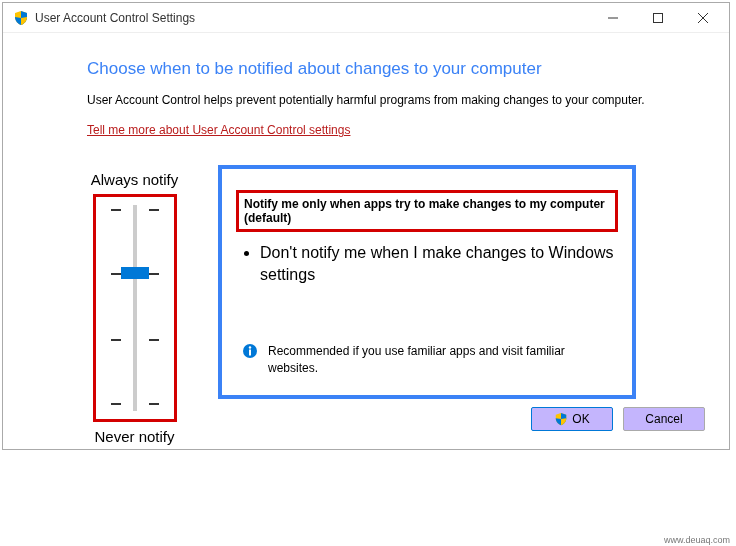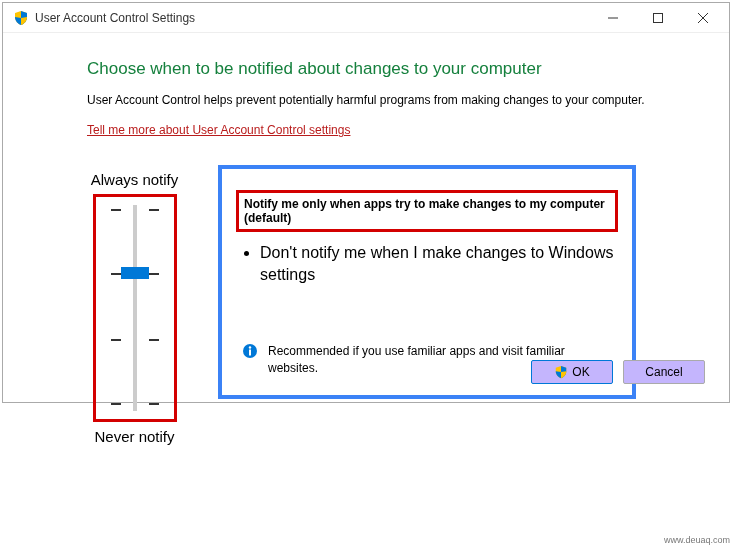--- a/index.html
+++ b/index.html
@@ -7,21 +7,21 @@
       font-family: "Segoe UI", Tahoma, sans-serif;
       font-size: 12px;
       background: #fff;
       width: 736px;
       height: 546px;
       overflow: hidden;
       position: relative;
     }
     .window {
       width: 728px;
-      height: 401px;
+      height: 448px;
       border: 1px solid #aaa;
       background: #fff;
       position: relative;
       margin: 2px;
     }
     .titlebar {
       height: 30px;
       display: flex;
       align-items: center;
       border-bottom: 1px solid #eee;
@@ -33,21 +33,21 @@
     .win-btn {
       width: 45px; height: 29px;
       display: flex; align-items: center; justify-content: center;
       color: #555;
     }
     .win-btn svg { width: 10px; height: 10px; }
     .content {
       padding: 26px 34px 0 84px;
     }
     .heading {
-      color: #15803d;
+      color: #3b82f6;
       font-size: 17px;
       font-weight: 400;
       margin-bottom: 14px;
     }
     .desc {
       font-size: 12px;
       color: #000;
       margin-bottom: 16px;
     }
     .link {

